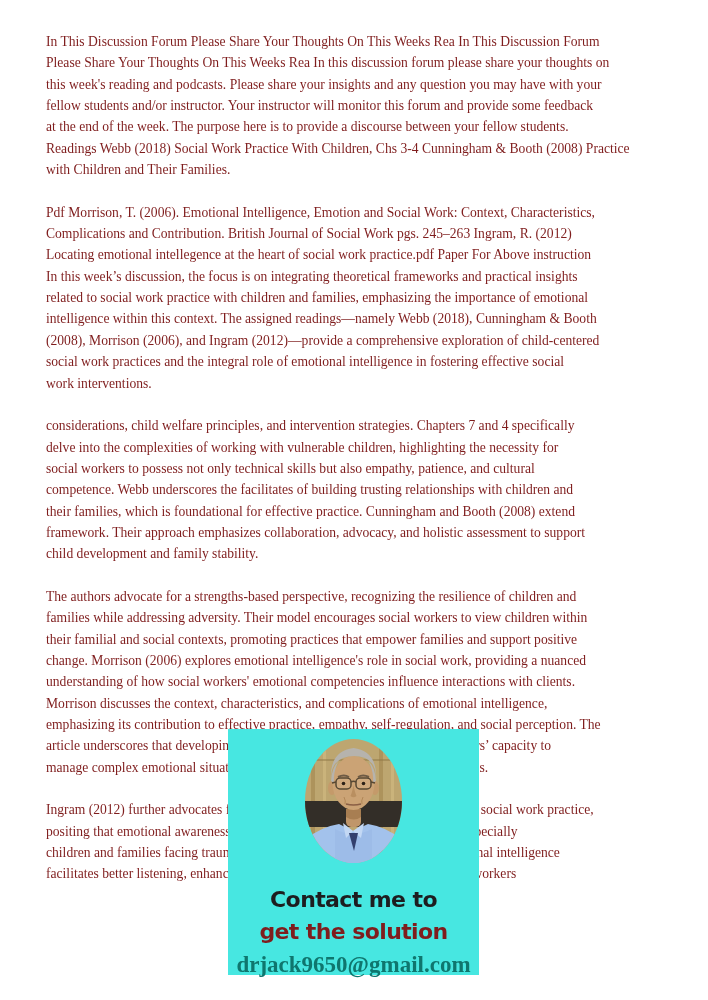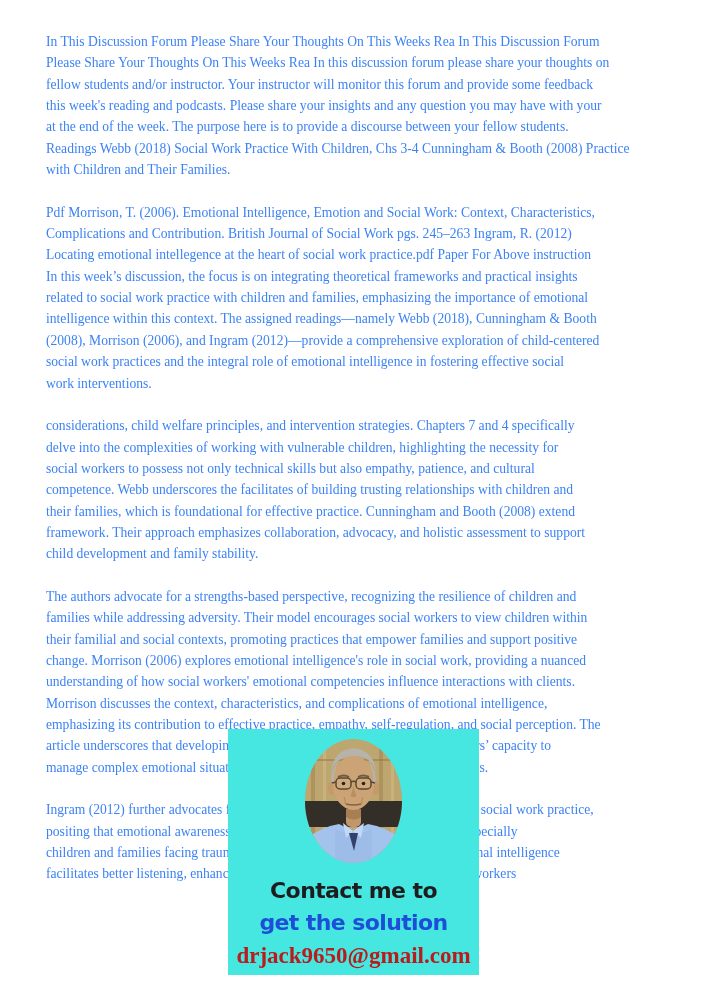--- a/index.html
+++ b/index.html
@@ -36,40 +36,40 @@
   }
   .photo svg { display:block; width:97px; height:124px; }
   .ad-heading {
     font-family:"DejaVu Sans", sans-serif;
     font-weight:700;
     font-size:22px;
     line-height:32px;
     letter-spacing:-0.6px;
     white-space:nowrap;
   }
-  .ad-heading.first { margin-top:12px;text-align:center; }
+  .ad-heading.first { margin-top:21px;text-align:center; }
   .ad-email {
     font-family:"Liberation Serif", serif;
     font-weight:700;
     font-size:23px;
     line-height:28px;
     margin-top:3px;
     white-space:nowrap;
   }
 </style>
 </head>
 <body style="background: rgb(255, 255, 255);">
 
-<div class="doc" style="color: #3b82f6;">
+<div class="doc" style="color: #7f1d1d;">
   <div id="paragraphs">
       <div class="para">
         <div class="line">In This Discussion Forum Please Share Your Thoughts On This Weeks Rea In This Discussion Forum</div>
         <div class="line">Please Share Your Thoughts On This Weeks Rea In this discussion forum please share your thoughts on</div>
+        <div class="line">this week's reading and podcasts. Please share your insights and any question you may have with your</div>
         <div class="line">fellow students and/or instructor. Your instructor will monitor this forum and provide some feedback</div>
-        <div class="line">this week's reading and podcasts. Please share your insights and any question you may have with your</div>
         <div class="line">at the end of the week. The purpose here is to provide a discourse between your fellow students.</div>
         <div class="line">Readings Webb (2018) Social Work Practice With Children, Chs 3-4 Cunningham &amp; Booth (2008) Practice</div>
         <div class="line">with Children and Their Families.</div>
       </div>
       <div class="para">
         <div class="line">Pdf Morrison, T. (2006). Emotional Intelligence, Emotion and Social Work: Context, Characteristics,</div>
         <div class="line">Complications and Contribution. British Journal of Social Work pgs. 245–263 Ingram, R. (2012)</div>
         <div class="line">Locating emotional intellegence at the heart of social work practice.pdf Paper For Above instruction</div>
         <div class="line">In this week’s discussion, the focus is on integrating theoretical frameworks and practical insights</div>
         <div class="line">related to social work practice with children and families, emphasizing the importance of emotional</div>
@@ -153,15 +153,15 @@
       <circle cx="38.5" cy="44.5" r="1.8" fill="#2b2118"></circle>
       <circle cx="58.5" cy="44.5" r="1.8" fill="#2b2118"></circle>
 
       <path d="M48.5,46 Q47,54 45.5,57 Q48.5,59.5 51.5,57 Q50,54 48.5,46" fill="#b98f60"></path>
 
       <path d="M41,65 Q48.5,67 56,65" stroke="#8a5f45" stroke-width="1.6" fill="none"></path>
       <path d="M39,58 Q41,62 40,65 M58,58 Q56,62 57,65" stroke="#b18757" stroke-width="1" fill="none"></path>
     </svg>
   </div>
   <div class="ad-heading first" style="color: rgb(29, 29, 31);">Contact me to</div>
-  <div class="ad-heading" style="color: #1d4ed8;">get the solution</div>
-  <div class="ad-email" style="color: #b91c1c;">drjack9650@gmail.com</div>
+  <div class="ad-heading" style="color: #7f1d1d;">get the solution</div>
+  <div class="ad-email" style="color: #0f766e;">drjack9650@gmail.com</div>
 </div>
 
 </body></html>

